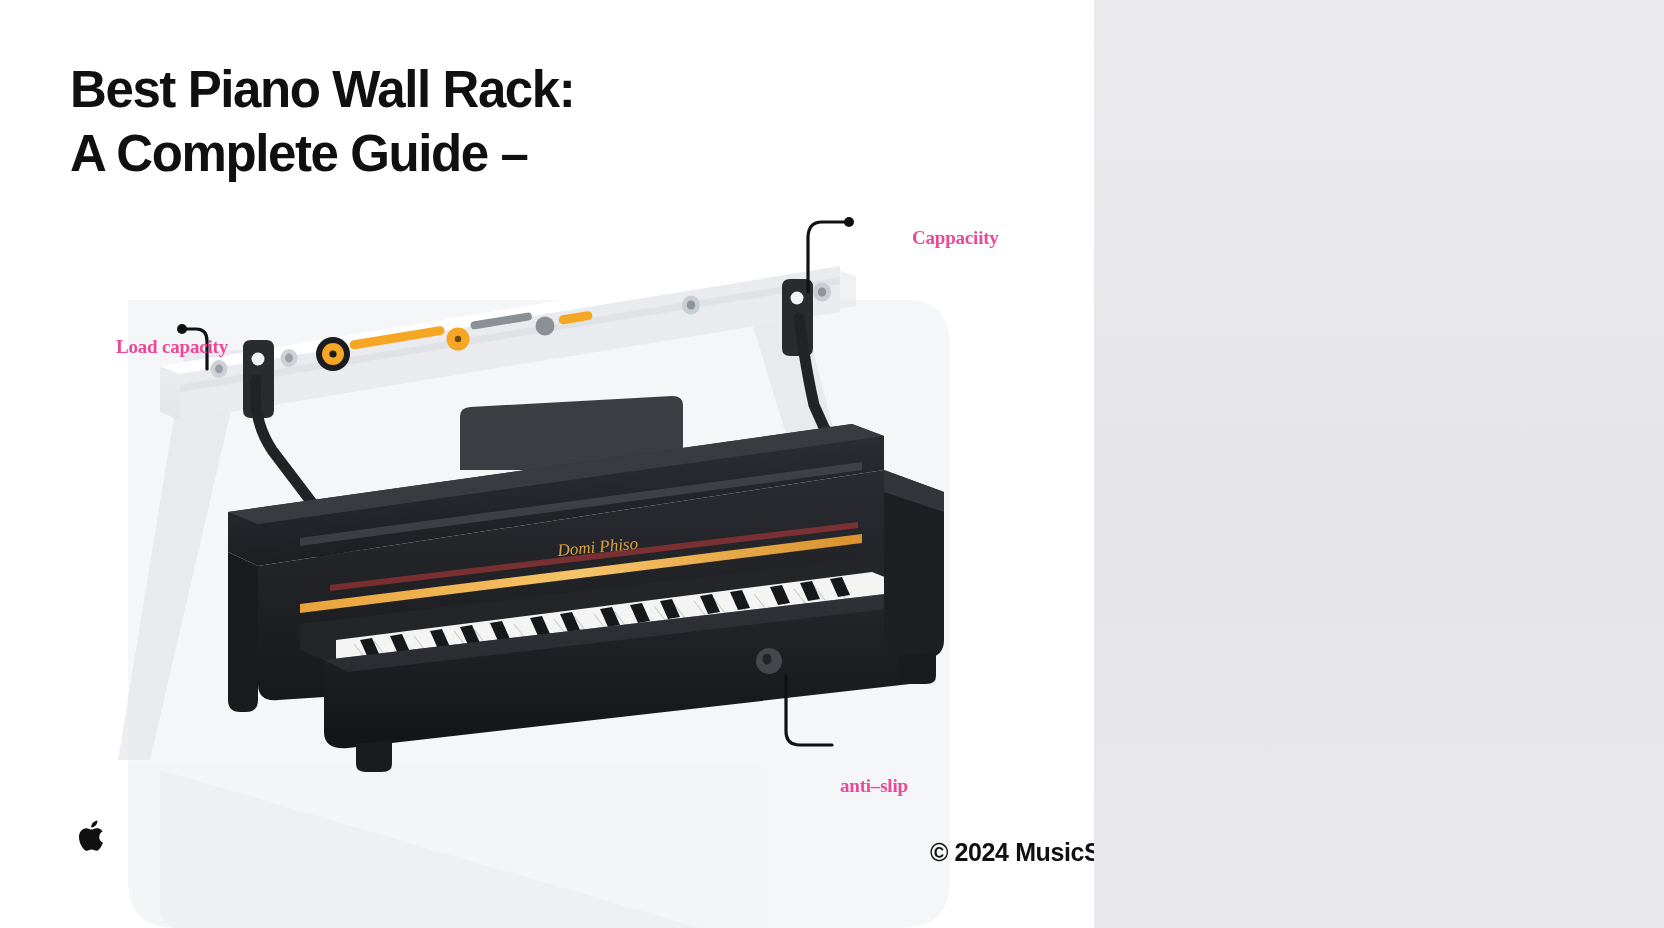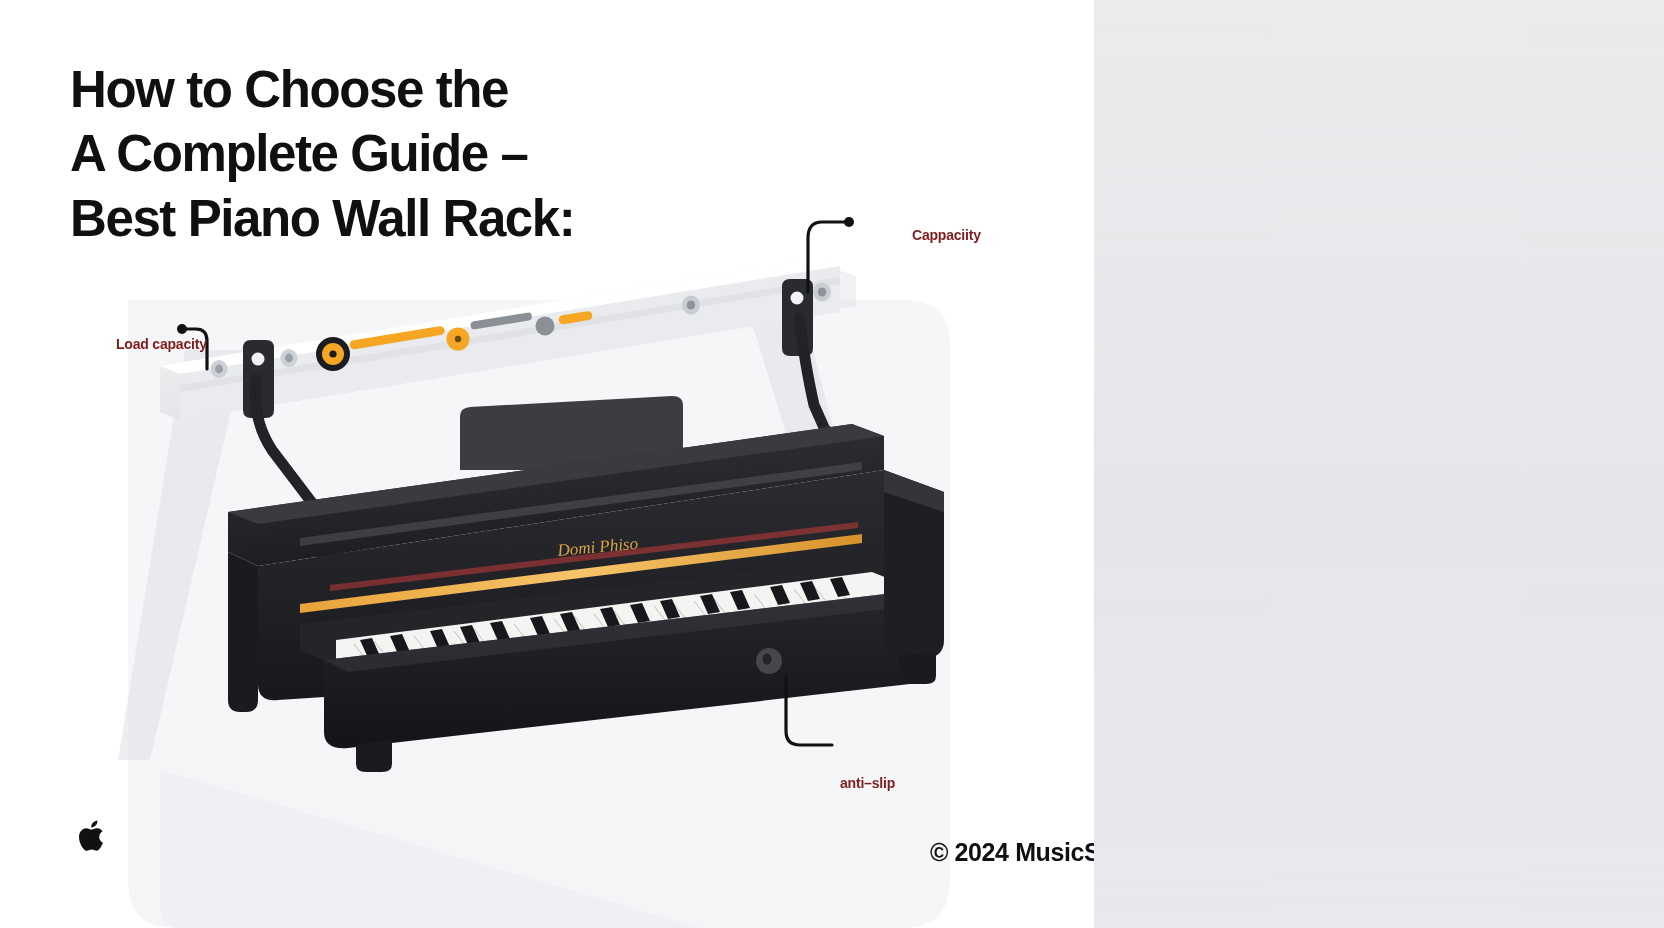--- a/index.html
+++ b/index.html
@@ -30,21 +30,21 @@
   }
 
   .footer{
     position:absolute;left:930px;top:838px;
     font-size:25px;font-weight:bold;color:#111;letter-spacing:-.4px;
     white-space:nowrap;
   }
   .bottom-apple{position:absolute;left:78px;top:818px;}
 
   
-  .callout{position:absolute;font-size:14px;font-weight:bold;color:#7f1d1d;letter-spacing:-.2px;white-space:nowrap;}
+  .callout{position:absolute;font-size:19px;font-weight:bold;color:#ec4899;letter-spacing:-.2px;white-space:nowrap;font-family:Liberation Serif, serif;}
   .co-load{left:68px;top:336px;margin-left:48px;}
   .co-cap{left:912px;top:227px;}
   .co-anti{left:840px;top:775px;text-align:right;}
 
   .illo{position:absolute;left:0;top:0;width:1094px;height:928px;}
 </style>
 </head>
 <body>
 
 <div id="stage">
@@ -226,23 +226,22 @@
 
       <path d="M832 745 L800 745 Q786 745 786 731 L786 676"></path>
     </g>
     <g fill="#111">
       <circle cx="182" cy="329" r="5"></circle>
       <circle cx="849" cy="222" r="5"></circle>
     </g>
   </svg>
 
   <div class="headline">
-    <div>How to Choose the</div>
+    <div>Best Piano Wall Rack:</div>
     <div>A Complete Guide –</div>
-    <div>Best Piano Wall Rack:</div>
   </div>
 
   <div class="callout co-load">Load capacity</div>
   <div class="callout co-cap">Cappaciity</div>
   <div class="callout co-anti">anti–slip</div>
 
   <div class="bottom-apple">
     <svg width="30" height="36" viewBox="0 0 24 29">
       <path fill="#111" d="M17.1 15.3c0-3.1 2.5-4.6 2.6-4.7-1.4-2.1-3.6-2.4-4.4-2.4-1.9-.2-3.6 1.1-4.6 1.1-.9 0-2.4-1.1-4-1.1-2 .1-3.9 1.2-5 3-2.1 3.7-.5 9.1 1.5 12.1 1 1.5 2.2 3.1 3.8 3 1.5-.1 2.1-1 3.9-1s2.3 1 3.9 1c1.6 0 2.6-1.5 3.6-3 1.1-1.7 1.6-3.4 1.6-3.5-.1 0-3-1.2-3-4.5zM14.3 5.9c.8-1 1.4-2.4 1.2-3.9-1.2.1-2.7.8-3.6 1.8-.8.9-1.5 2.4-1.3 3.8 1.4.1 2.8-.7 3.7-1.7z"></path>
     </svg>

